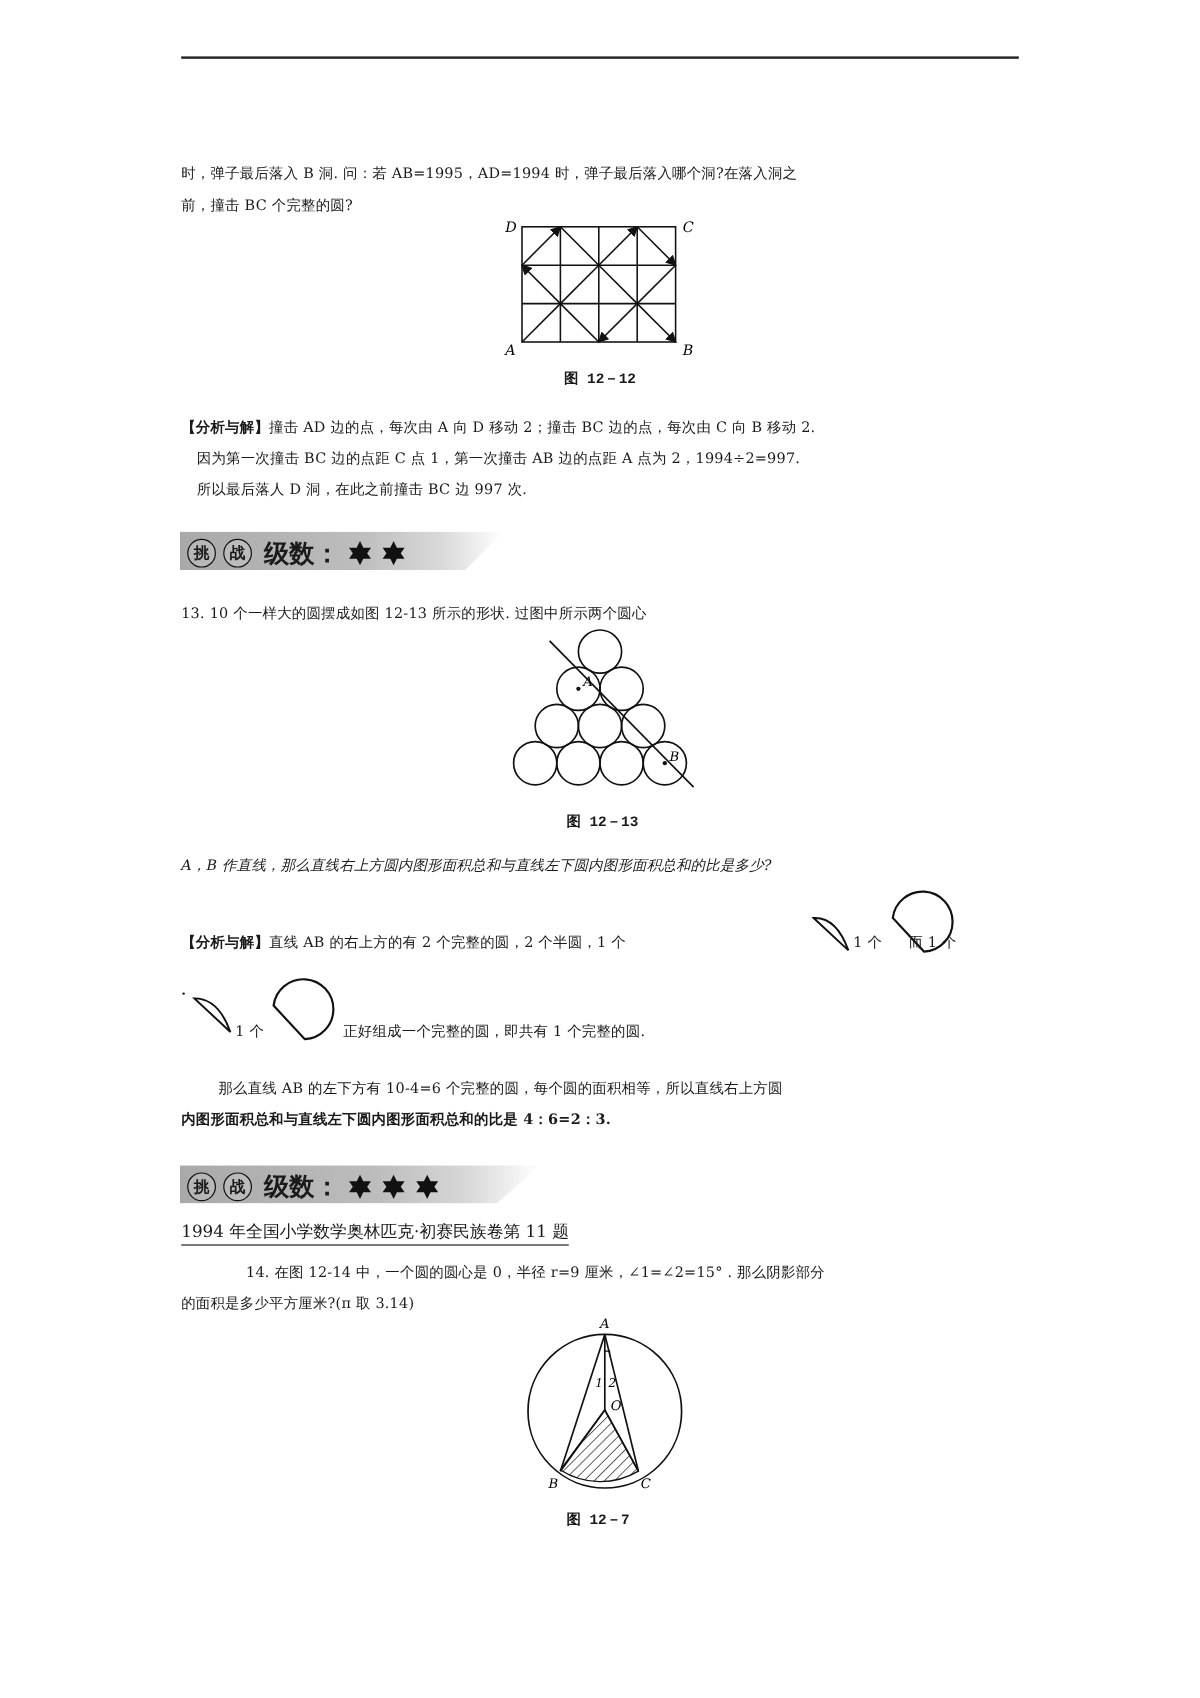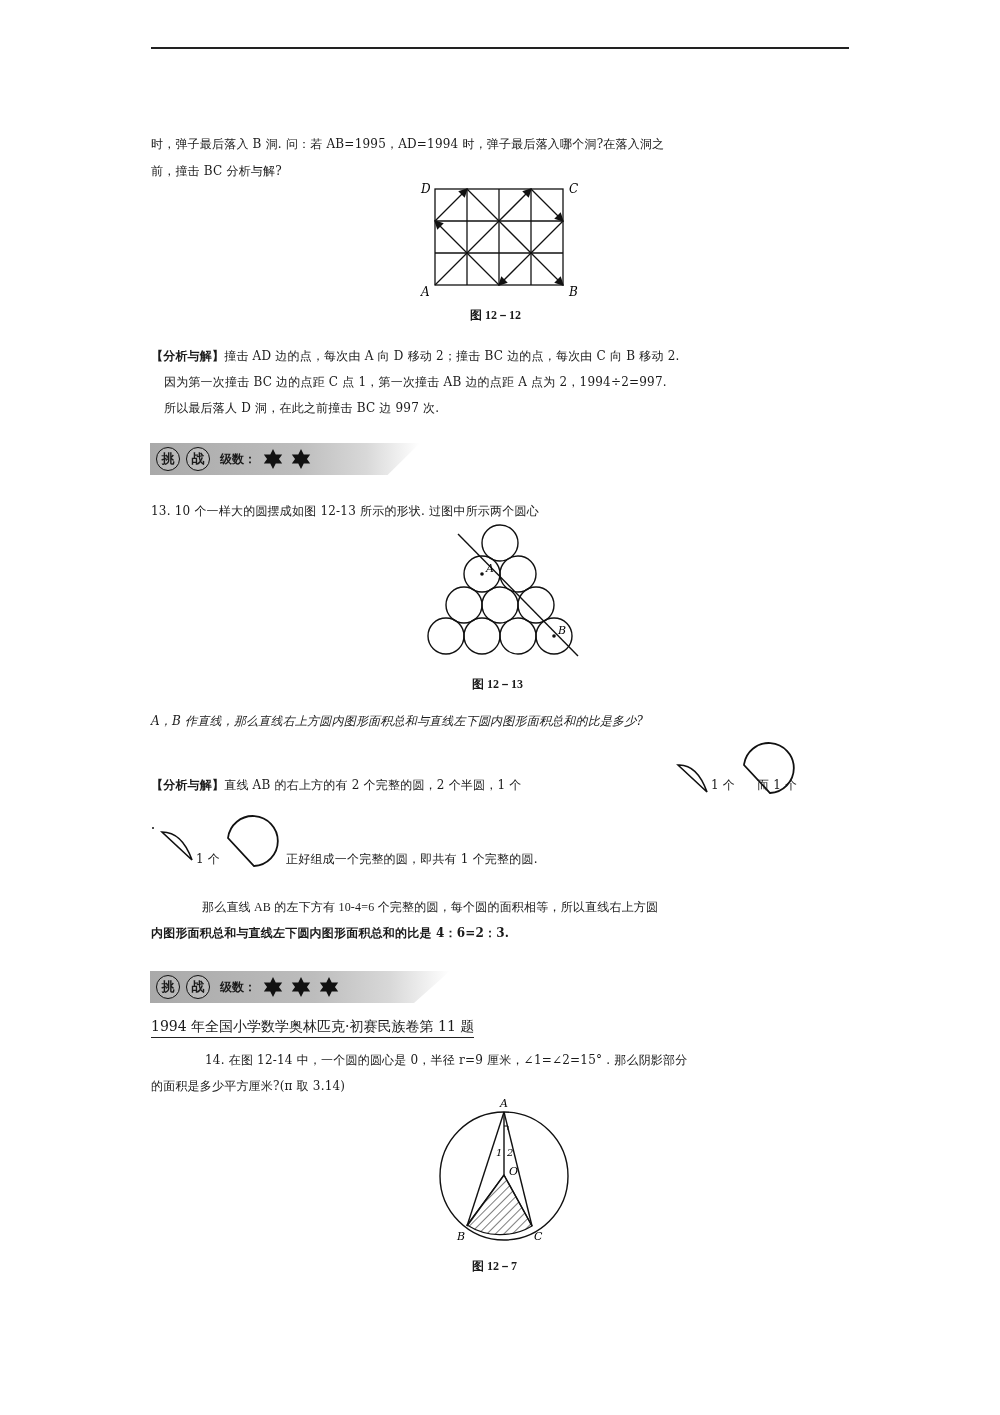--- a/index.html
+++ b/index.html
@@ -1,43 +1,43 @@
 <!DOCTYPE html>
 <html><head>
 <meta charset="utf-8">
 <style>
   html, body { margin: 0; padding: 0; background: #ffffff; }
   body { width: 1000px; height: 1415px; position: relative; overflow: hidden;
          font-family: "DejaVu Serif", "Liberation Serif", serif; color: #1a1a1a; }
   .top-rule { position: absolute; left: 151px; top: 47px; width: 698px; height: 2px; background: #222; }
   .line { position: absolute; font-size: 12px; line-height: 22px; white-space: nowrap; letter-spacing: 0.2px; }
   .bold { font-weight: bold; font-family: "DejaVu Sans", "Liberation Sans", sans-serif; margin-top: 48px; }
-  .caption { position: absolute; font-size: 12px; font-weight: bold; font-family: Liberation Serif, serif; white-space: nowrap; }
+  .caption { position: absolute; font-size: 12px; font-weight: bold; font-family: Liberation Mono, monospace; white-space: nowrap; }
   .banner { position: absolute; height: 32px; }
   .banner-bg { position: absolute; inset: 0;
      background: linear-gradient(90deg, #a9a9a9 0%, #bdbdbd 55%, #d8d8d8 80%, rgba(255,255,255,0) 100%);
      clip-path: polygon(0 0, 100% 0, 88% 100%, 0 100%); }
   .banner-content { position: absolute; left: 6px; top: 4px; display: flex; align-items: center; gap: 6px; }
   .circ { width: 22px; height: 22px; border: 1.5px solid #111; border-radius: 50%; display: inline-flex;
           align-items: center; justify-content: center; font-size: 13px; font-weight: bold;
           font-family: "DejaVu Sans", sans-serif; background: rgba(255,255,255,0.15); }
-  .banner-label { font-size: 12px; font-weight: bold; font-family: "DejaVu Sans", sans-serif; margin-left: 4px; }
+  .banner-label { font-size: 21px; font-weight: bold; font-family: "DejaVu Sans", sans-serif; margin-left: 4px; }
   .star { width: 22px; height: 22px; display: inline-block; }
   .source { position: absolute; font-size: 14px; font-weight: normal; white-space: nowrap;
             border-bottom: 1.5px solid #222; padding-bottom: 1px; font-family: "DejaVu Serif", serif; }
   svg text { font-family: "DejaVu Serif", serif; font-style: italic; }
   .inline-fig { position: absolute; }
 </style>
 </head>
 <body>
 
 <div class="top-rule"></div>
 
 <div class="line" style="left:151px; top:133px;">时，弹子最后落入 B 洞. 问：若 AB=1995，AD=1994 时，弹子最后落入哪个洞?在落入洞之</div>
-<div class="line" style="left:151px; top:160px;">前，撞击 BC 分析与解?</div>
+<div class="line" style="left:151px; top:160px;">前，撞击 BC 个完整的圆?</div>
 
 <svg class="inline-fig" style="left:418px; top:180px;" width="170" height="125" viewBox="0 0 170 125">
   <defs>
     <marker id="arr" markerWidth="7" markerHeight="7" refX="6" refY="3.5" orient="auto">
       <path d="M0,0 L7,3.5 L0,7 z" fill="#111"></path>
     </marker>
   </defs>
   <g stroke="#111" stroke-width="1.3" fill="none">
     <rect x="17" y="9" width="128" height="96"></rect>
     <line x1="49" y1="9" x2="49" y2="105"></line>
@@ -128,21 +128,21 @@
 <svg class="inline-fig" style="left:150px; top:820px;" width="48" height="44" viewBox="0 0 48 44">
   <circle cx="3" cy="8" r="1" fill="#111"></circle>
   <path d="M12,12 Q32,12 42,40 Z" stroke="#111" stroke-width="1.6" fill="none"></path>
 </svg>
 <div class="line" style="left:196px; top:848px;">1 个</div>
 <svg class="inline-fig" style="left:222px; top:808px;" width="62" height="62" viewBox="0 0 62 62">
   <path d="M6,30 A25,25 0 1 1 32,58 Z" stroke="#111" stroke-width="1.8" fill="none"></path>
 </svg>
 <div class="line" style="left:286px; top:848px;">正好组成一个完整的圆，即共有 1 个完整的圆.</div>
 
-<div class="line" style="left:202px; top:896px;font-family:Liberation Serif, serif;">那么直线 AB 的左下方有 10-4=6 个完整的圆，每个圆的面积相等，所以直线右上方圆</div>
+<div class="line" style="left:182px; top:896px;">那么直线 AB 的左下方有 10-4=6 个完整的圆，每个圆的面积相等，所以直线右上方圆</div>
 <div class="line" style="left:151px; top:922px;font-weight:bold;">内图形面积总和与直线左下圆内图形面积总和的比是 4：6=2：3.</div>
 
 <div class="banner" style="left:150px; top:971px; width:300px;">
   <div class="banner-bg"></div>
   <div class="banner-content">
     <span class="circ">挑</span>
     <span class="circ">战</span>
     <span class="banner-label">级数：</span>
     <svg class="star" viewBox="0 0 24 24">
         <polygon points="12,1 15,7 22,7 18.5,12 22,17 15,17 12,23 9,17 2,17 5.5,12 2,7 9,7" fill="#111"></polygon>

